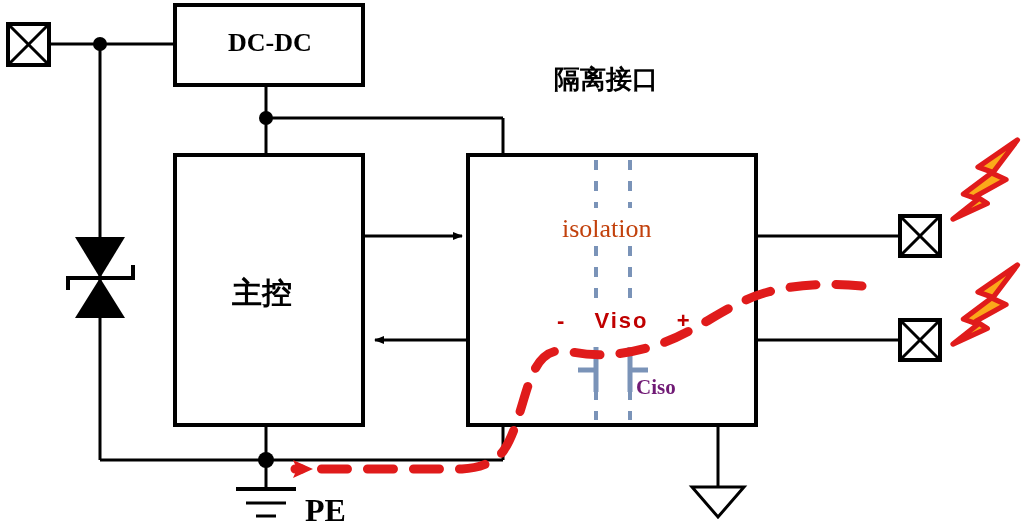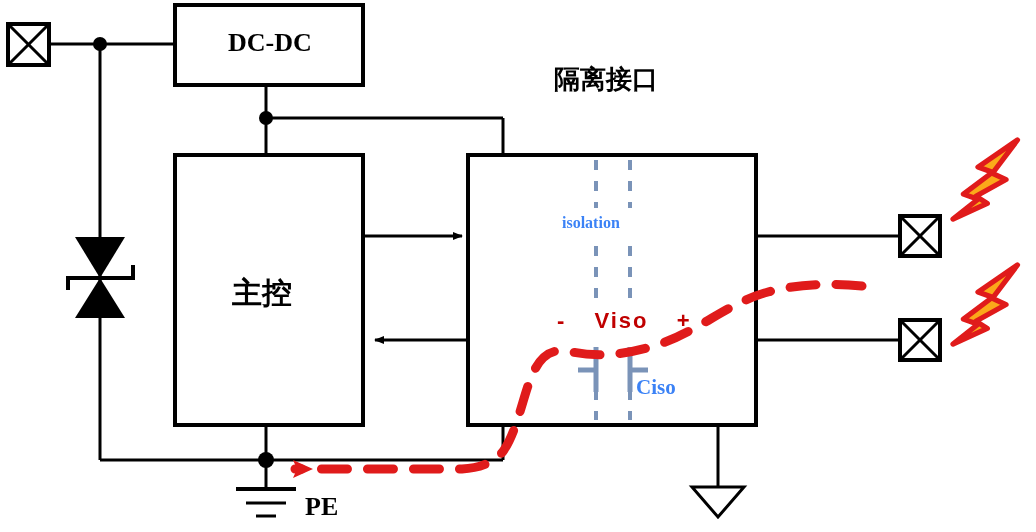--- a/index.html
+++ b/index.html
@@ -50,44 +50,44 @@
   }
   .lbl-title-en {
     font-family: "Liberation Serif", serif;
     font-weight: bold;
     font-size: 23px;
     color: #000000;
     left: 540px; top: 100px;
   }
   .lbl-isolation {
     font-family: "Liberation Serif", serif;
-    font-weight: bold;
-    font-size: 16px;
-    color: #3b82f6;
+    font-weight: normal;
+    font-size: 26px;
+    color: #c2410c;
     left: 562px; top: 214px;
   }
   .lbl-viso {
     font-family: "Liberation Sans", sans-serif;
     font-weight: bold;
     font-size: 22px;
     color: #C00000;
     left: 557px; top: 308px;
     letter-spacing: 2px;
   }
   .lbl-ciso {
     font-family: "Liberation Serif", serif;
     font-weight: bold;
     font-size: 21px;
-    color: #3b82f6;
+    color: #701a75;
     left: 636px; top: 375px;
   }
   .lbl-pe {
     font-family: "Liberation Serif", serif;
     font-weight: bold;
-    font-size: 26px;
+    font-size: 32px;
     color: #000000;
     left: 305px; top: 492px;
   }
 </style>
 </head>
 <body>
 
 <div id="canvas">
 
   <svg id="diagram" width="1036" height="532" viewBox="0 0 1036 532">

